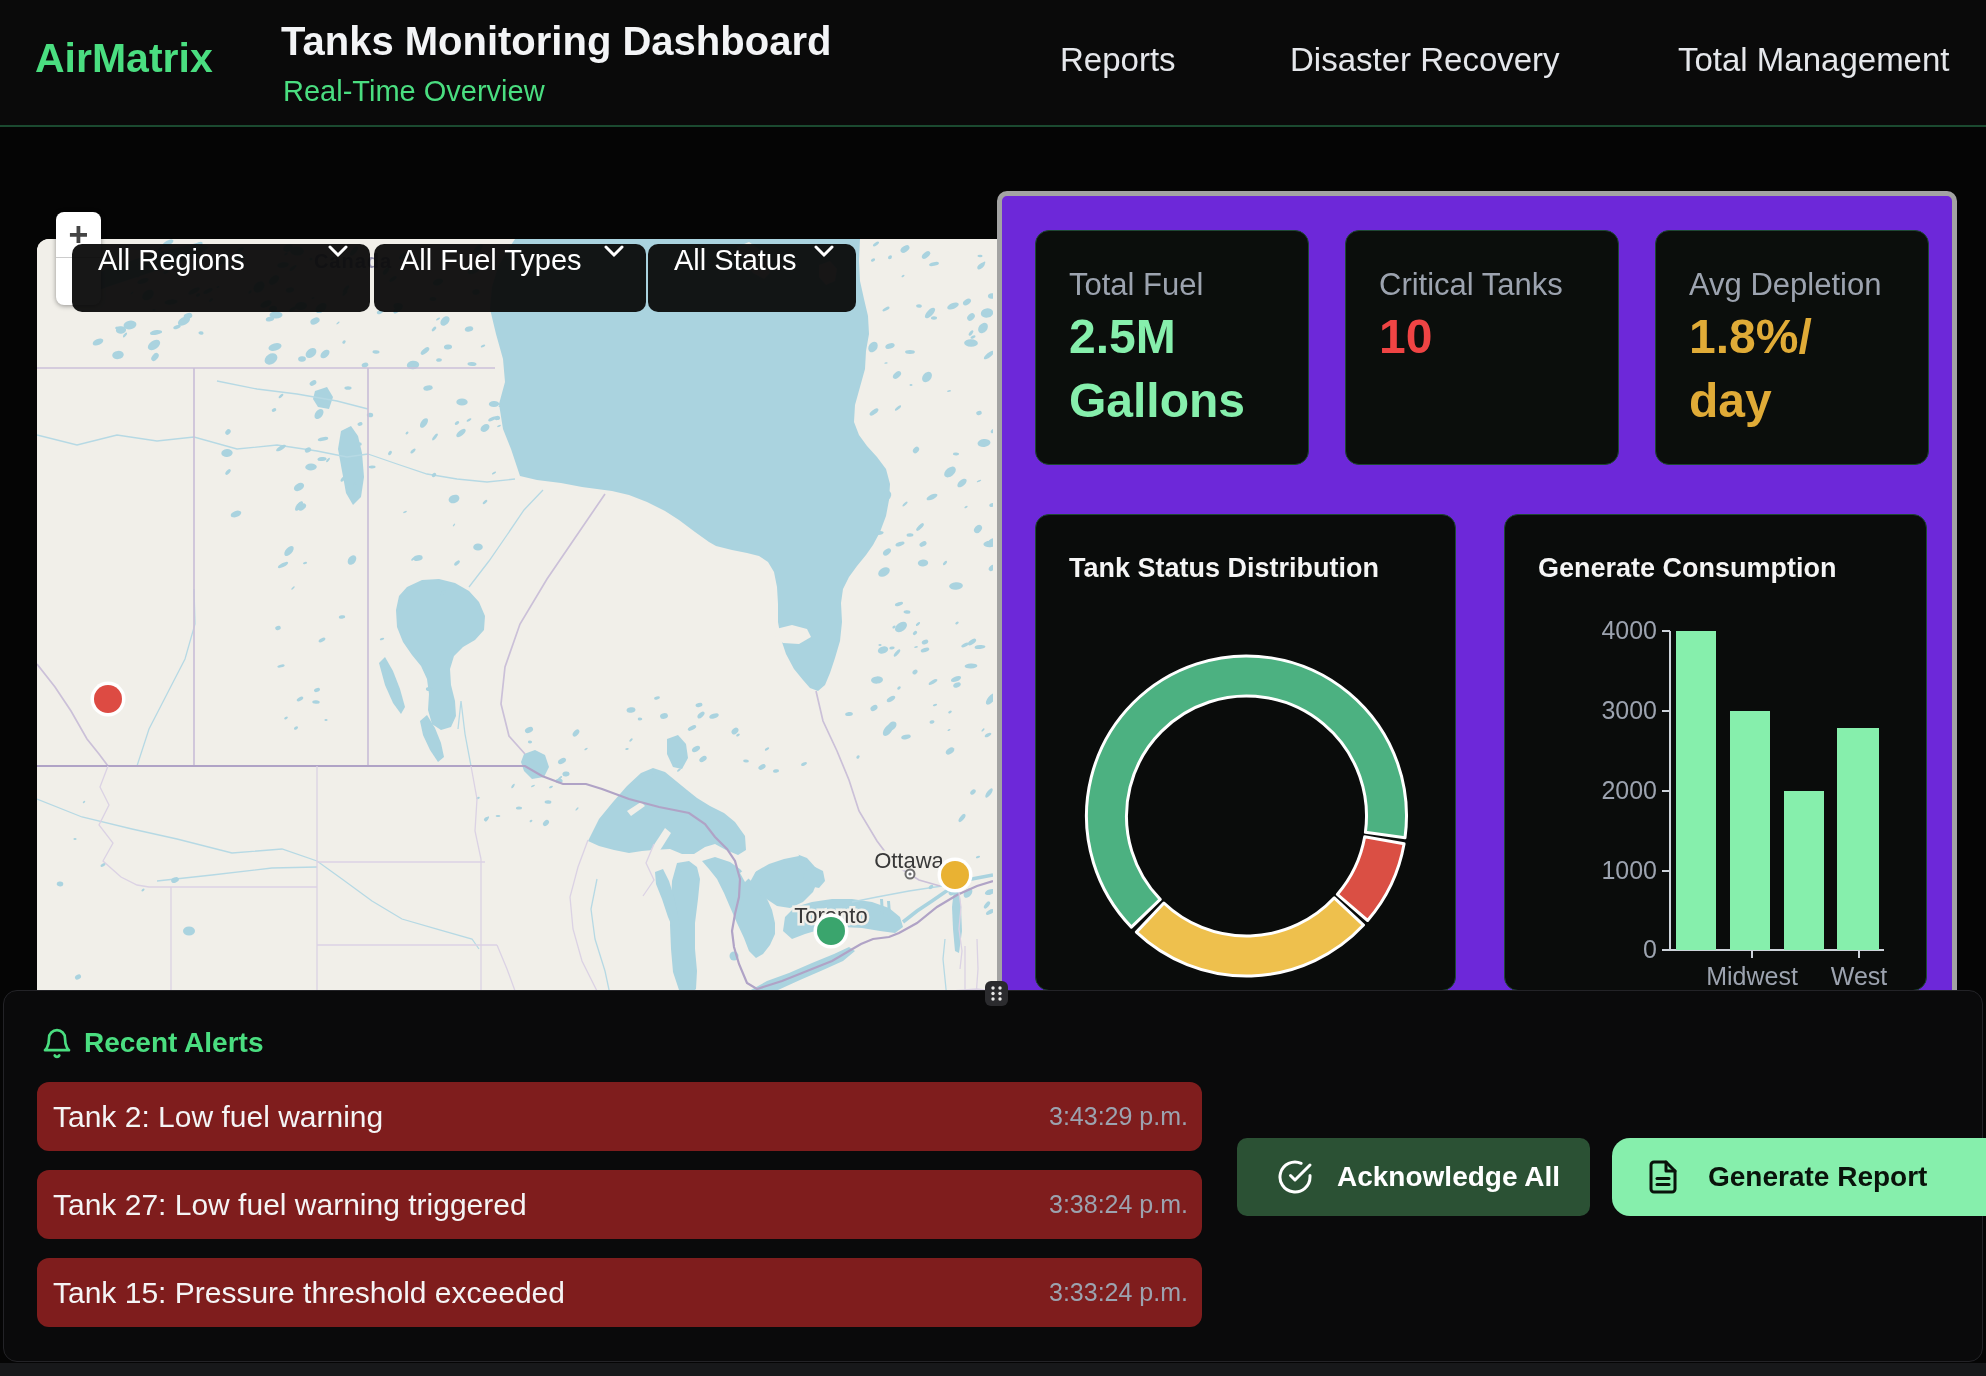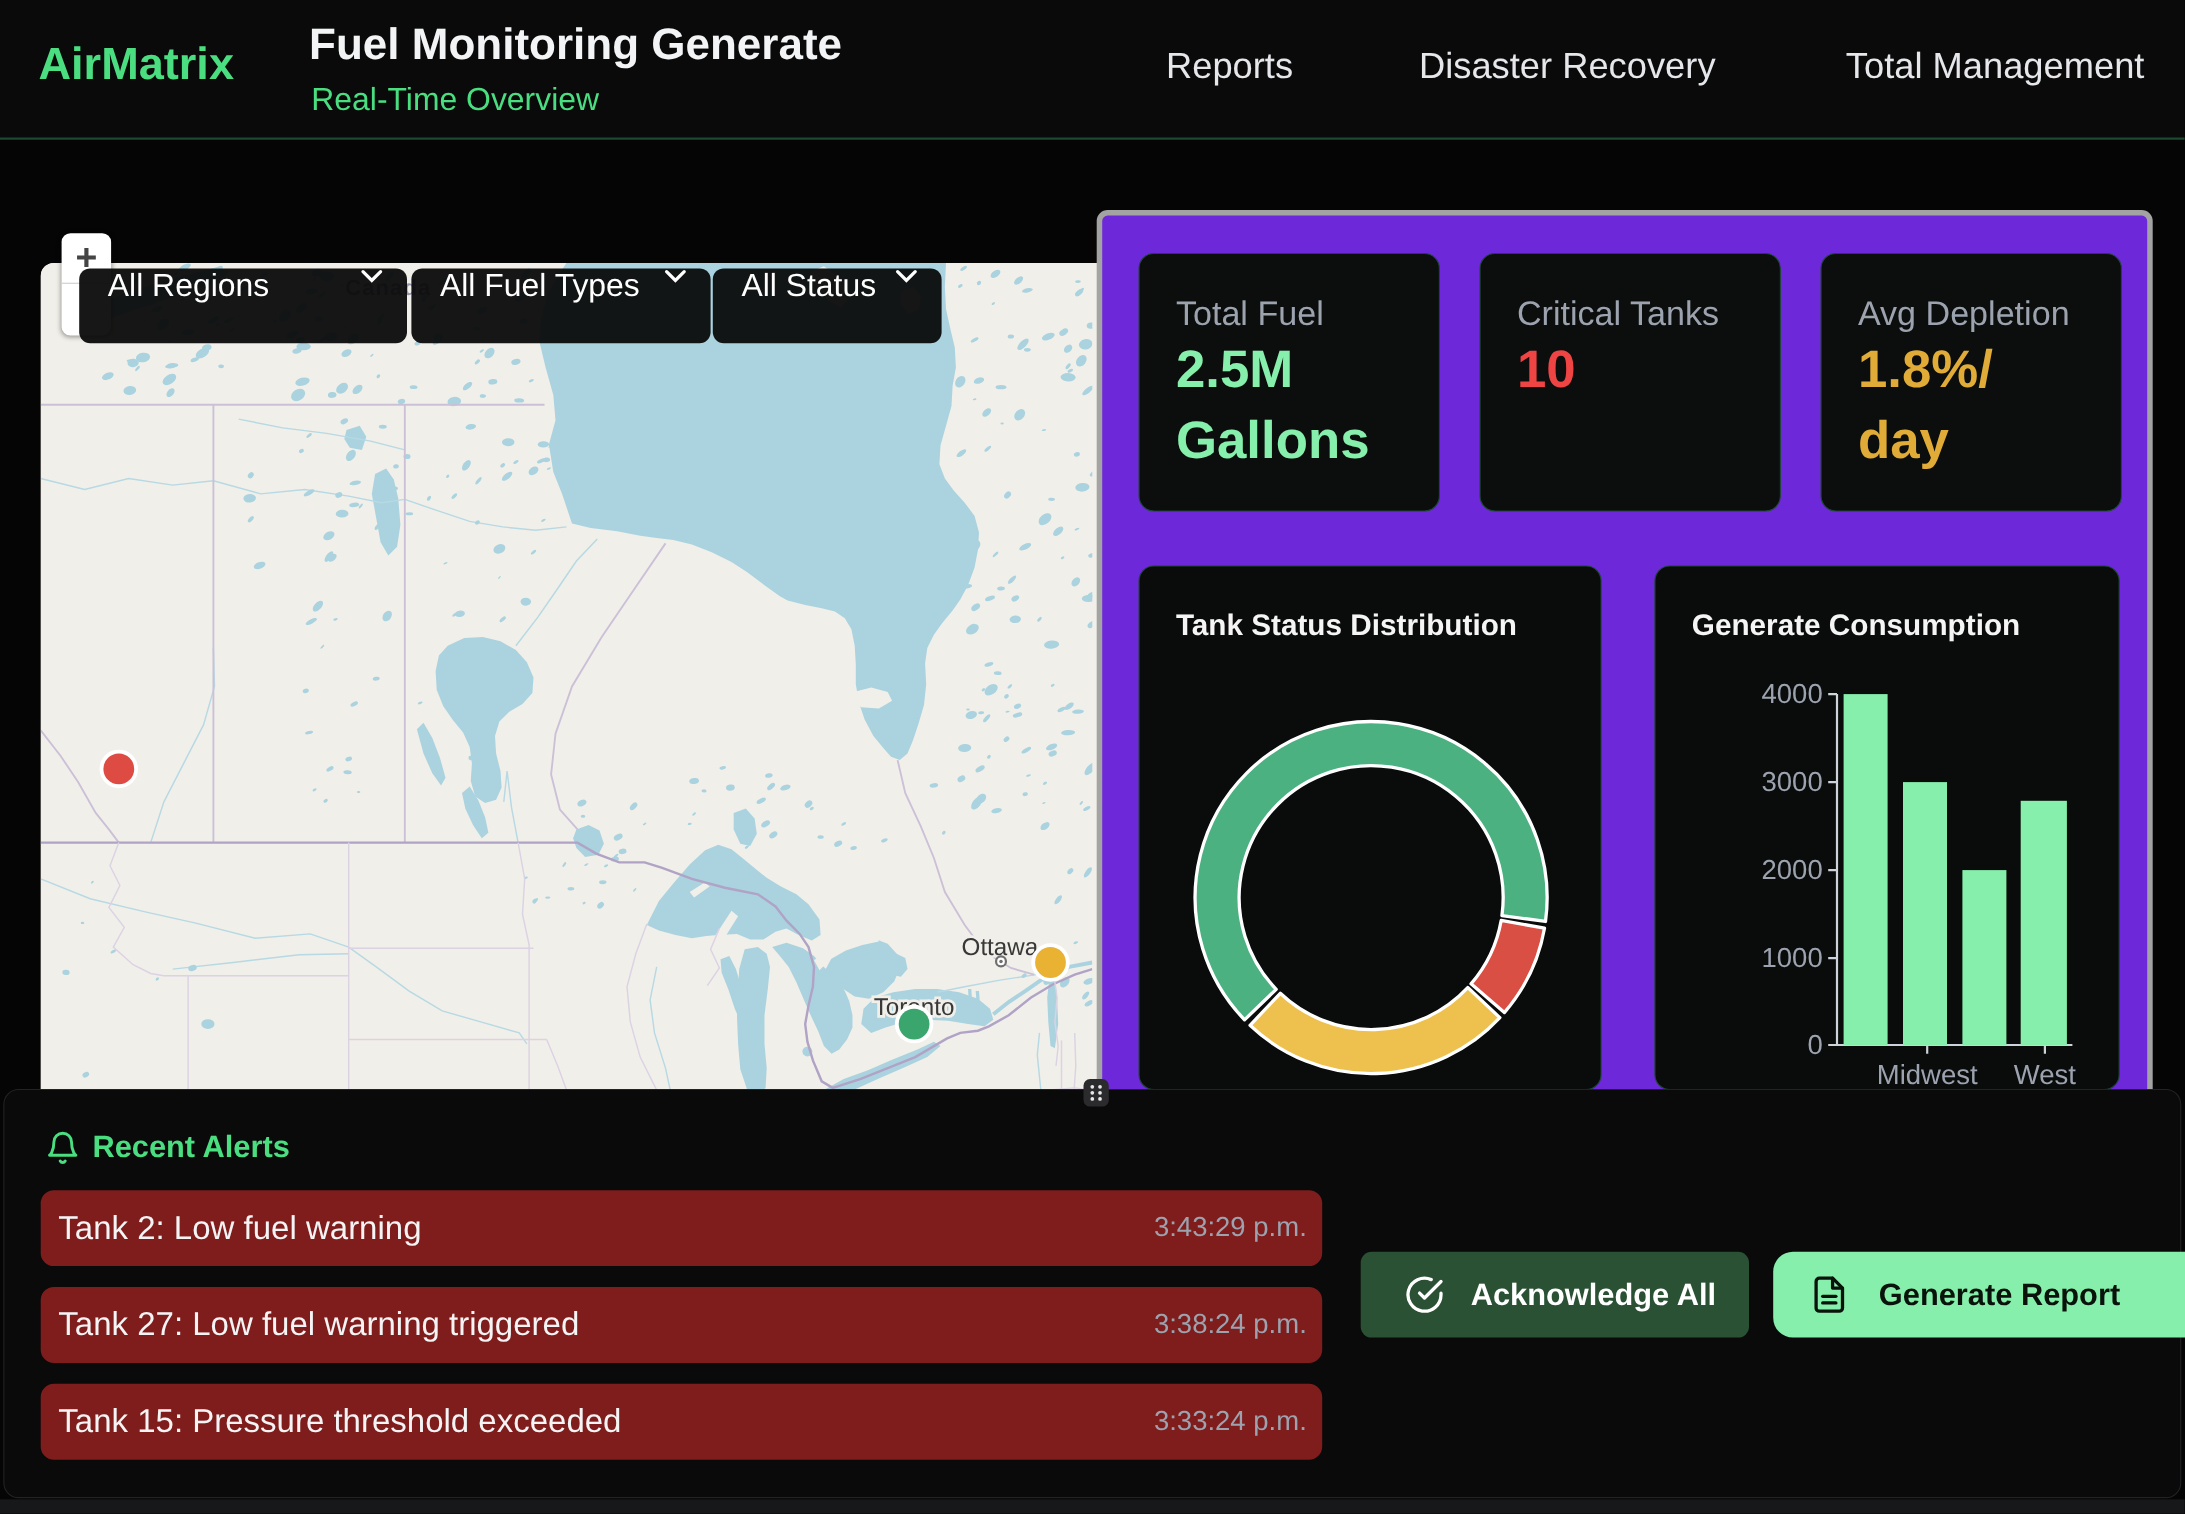--- a/index.html
+++ b/index.html
@@ -40,21 +40,21 @@
   #genbtn { position:absolute; left:1608px; top:147px; width:396px; height:78px; background:#86efac; border-radius:18px; color:#09130b;text-align:center; }
   .btnlabel { position:absolute; top:0; height:78px; line-height:78px; font-size:28px; font-weight:bold; }
 
   #bottomstrip { position:absolute; left:0; top:1363px; width:1986px; height:13px; background:#17181a; }
   #dragdots { position:absolute; left:985px; top:981px; width:23px; height:25px; background:#2b2b2e; border-radius:6px; z-index:5; }
 </style>
 </head>
 <body>
   <div id="header">
     <div id="logo">AirMatrix</div>
-    <div id="title">Fuel Monitoring Generate</div>
+    <div id="title">Tanks Monitoring Dashboard</div>
     <div id="subtitle">Real-Time Overview</div>
     <div class="nav" style="left:1032px;">Reports</div>
     <div class="nav" style="left:1262px;">Disaster Recovery</div>
     <div class="nav" style="left:1650px;">Total Management</div>
   </div>
 
   <div id="map">
     <svg width="956" height="796" viewBox="0 0 956 796">
       <rect width="956" height="796" fill="#f1efe9"></rect>
       <path d="M 478.0 0.0 L 470.0 12.0 L 461.0 28.0 L 455.0 48.0 L 453.0 70.0 L 459.0 95.0 L 466.0 120.0 L 468.0 143.0 L 462.0 165.0 L 466.0 190.0 L 474.0 210.0 L 480.0 228.0 L 483.0 237.0 L 500.0 241.0 L 524.0 244.0 L 545.0 248.0 L 560.0 250.0 L 575.0 252.0 L 592.0 256.0 L 610.0 263.0 L 628.0 272.0 L 642.0 281.0 L 658.0 293.0 L 672.0 303.0 L 679.0 307.0 L 695.0 311.0 L 710.0 314.0 L 722.0 317.0 L 731.0 323.0 L 737.0 333.0 L 740.0 348.0 L 741.0 365.0 L 741.0 383.0 L 744.0 400.0 L 749.0 415.0 L 757.0 430.0 L 766.0 441.0 L 773.0 449.0 L 781.0 452.0 L 788.0 446.0 L 793.0 434.0 L 798.0 419.0 L 803.0 402.0 L 805.0 383.0 L 804.0 364.0 L 806.0 350.0 L 812.0 338.0 L 820.0 327.0 L 829.0 316.0 L 836.0 306.0 L 843.0 293.0 L 849.0 277.0 L 852.0 261.0 L 853.0 245.0 L 849.0 230.0 L 840.0 218.0 L 830.0 207.0 L 822.0 196.0 L 817.0 183.0 L 818.0 166.0 L 823.0 148.0 L 828.0 130.0 L 829.0 112.0 L 832.0 95.0 L 831.0 77.0 L 827.0 60.0 L 823.0 42.0 L 822.0 22.0 L 823.0 0.0 Z" fill="#aad3df"></path>

